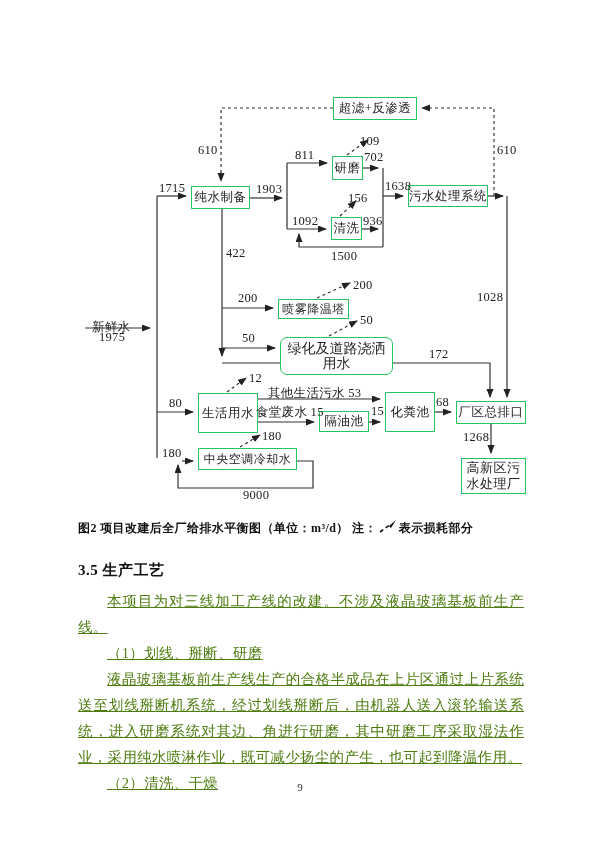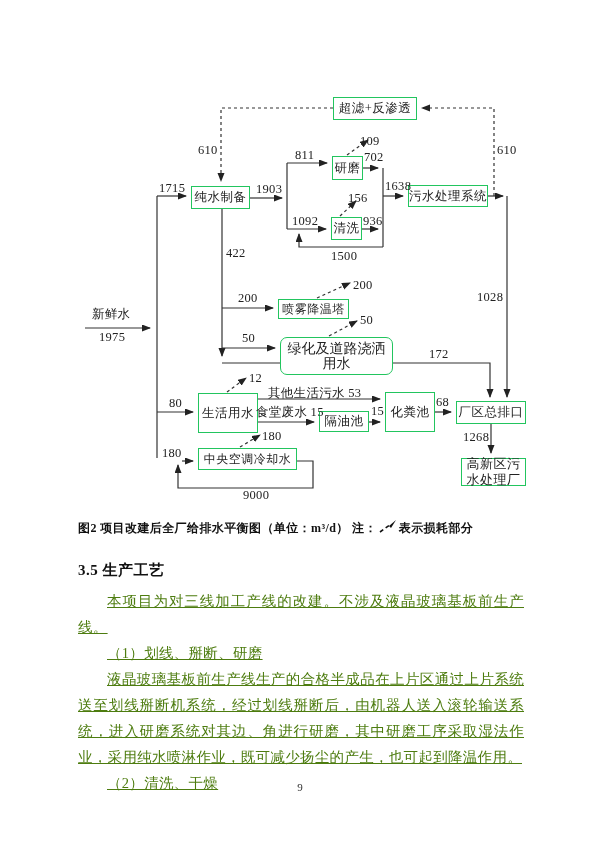--- a/index.html
+++ b/index.html
@@ -80,24 +80,24 @@
     <div class="dbox" style="left:191px;top:186px;width:59px;height:23px;">纯水制备</div>
     <div class="dbox" style="left:332px;top:156px;width:31px;height:24px;">研磨</div>
     <div class="dbox" style="left:331px;top:217px;width:31px;height:23px;">清洗</div>
     <div class="dbox" style="left:408px;top:185px;width:80px;height:22px;">污水处理系统</div>
     <div class="dbox" style="left:278px;top:299px;width:71px;height:20px;font-size:12px;">喷雾降温塔</div>
     <div class="dbox" style="left:280px;top:337px;width:113px;height:38px;font-size:14px;letter-spacing:0;border-radius:7px;">绿化及道路浇洒用水</div>
     <div class="dbox" style="left:198px;top:393px;width:60px;height:40px;">生活用水</div>
     <div class="dbox" style="left:319px;top:411px;width:50px;height:21px;">隔油池</div>
     <div class="dbox" style="left:385px;top:392px;width:50px;height:40px;">化粪池</div>
     <div class="dbox" style="left:456px;top:401px;width:70px;height:23px;">厂区总排口</div>
-    <div class="dbox" style="left:461px;top:458px;width:65px;height:28px;line-height:16px;font-size:13px;">高新区污水处理厂</div>
+    <div class="dbox" style="left:461px;top:458px;width:65px;height:36px;line-height:16px;font-size:13px;">高新区污水处理厂</div>
     <div class="dbox" style="left:198px;top:448px;width:99px;height:22px;font-size:12px;">中央空调冷却水</div>
 
-    <span class="flbl cjk" style="left:92px;top:306px;">新鲜水</span>
+    <span class="flbl cjk" style="left:92px;top:319px;">新鲜水</span>
     <span class="flbl" style="left:99px;top:330px;">1975</span>
     <span class="flbl" style="left:159px;top:181px;">1715</span>
     <span class="flbl" style="left:198px;top:143px;">610</span>
     <span class="flbl" style="left:497px;top:143px;">610</span>
     <span class="flbl" style="left:256px;top:182px;">1903</span>
     <span class="flbl" style="left:295px;top:148px;">811</span>
     <span class="flbl" style="left:360px;top:134px;">109</span>
     <span class="flbl" style="left:364px;top:150px;">702</span>
     <span class="flbl" style="left:292px;top:214px;">1092</span>
     <span class="flbl" style="left:348px;top:191px;">156</span>

